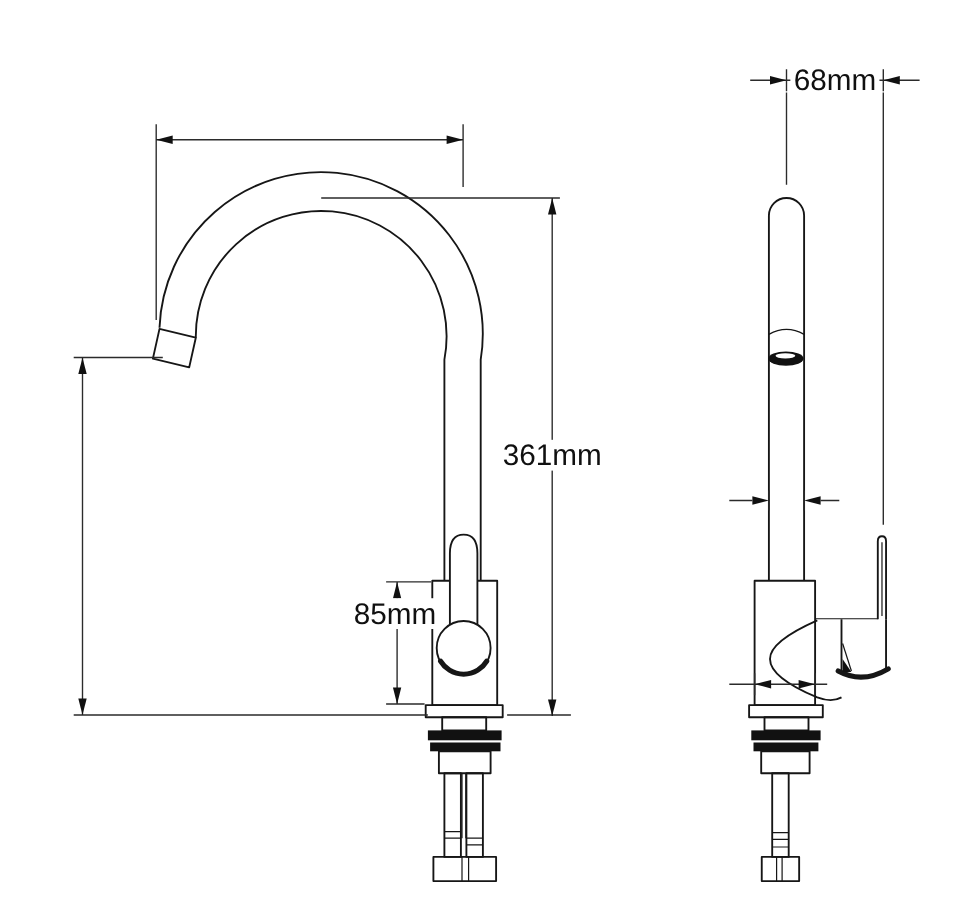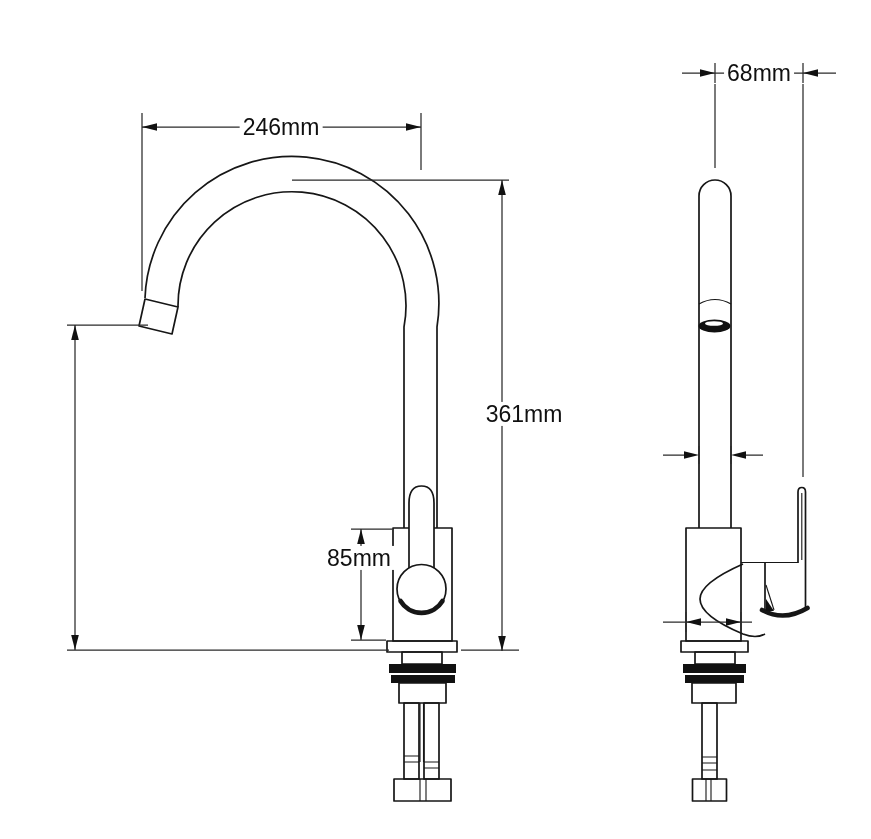--- a/index.html
+++ b/index.html
@@ -16,21 +16,21 @@
   }
   .draw .fillwhite { fill:#ffffff; }
   .draw .fillink   { fill:#111111; stroke:none; }
   .draw .thick     { stroke-width:4.6; stroke-linecap:round; }
   .draw .thin      { stroke-width:1.1; }
   .dim path, .dim line { fill:none; stroke:#2b2b2b; stroke-width:1.25; }
   .dim polygon { fill:#111111; stroke:none; }
   .dimlabel {
     position:absolute;
     transform:translate(-50%,-50%);
-    font-size:23px; line-height:1.05; color:#101010;
+    font-size:27px; line-height:1.05; color:#101010;
     background:#ffffff; padding:0 3px; white-space:nowrap;
   }
 </style>
 </head>
 <body>
 
 <div class="canvas">
 
   <svg width="871" height="839" viewBox="0 0 871 839">
 
@@ -129,17 +129,16 @@
       </g>
 
       <g>
         <path d="M 663 622 H 752 M 686 612 V 632 M 741 612 V 632"></path>
         <polygon points="686,622 701,618.2 701,625.8"></polygon>
         <polygon points="741,622 726,618.2 726,625.8"></polygon>
       </g>
     </g>
   </svg>
 
-  <div class="dimlabel" style="left:281px; top:127px;">246mm</div>
-  <div class="dimlabel" style="left:524px; top:414px;">361mm</div>
+  <div class="dimlabel" style="left:502px; top:414px;">361mm</div>
   <div class="dimlabel" style="left:359px; top:558px;">85mm</div>
   <div class="dimlabel" style="left:759px; top:73px;">68mm</div>
 </div>
 
 </body></html>

